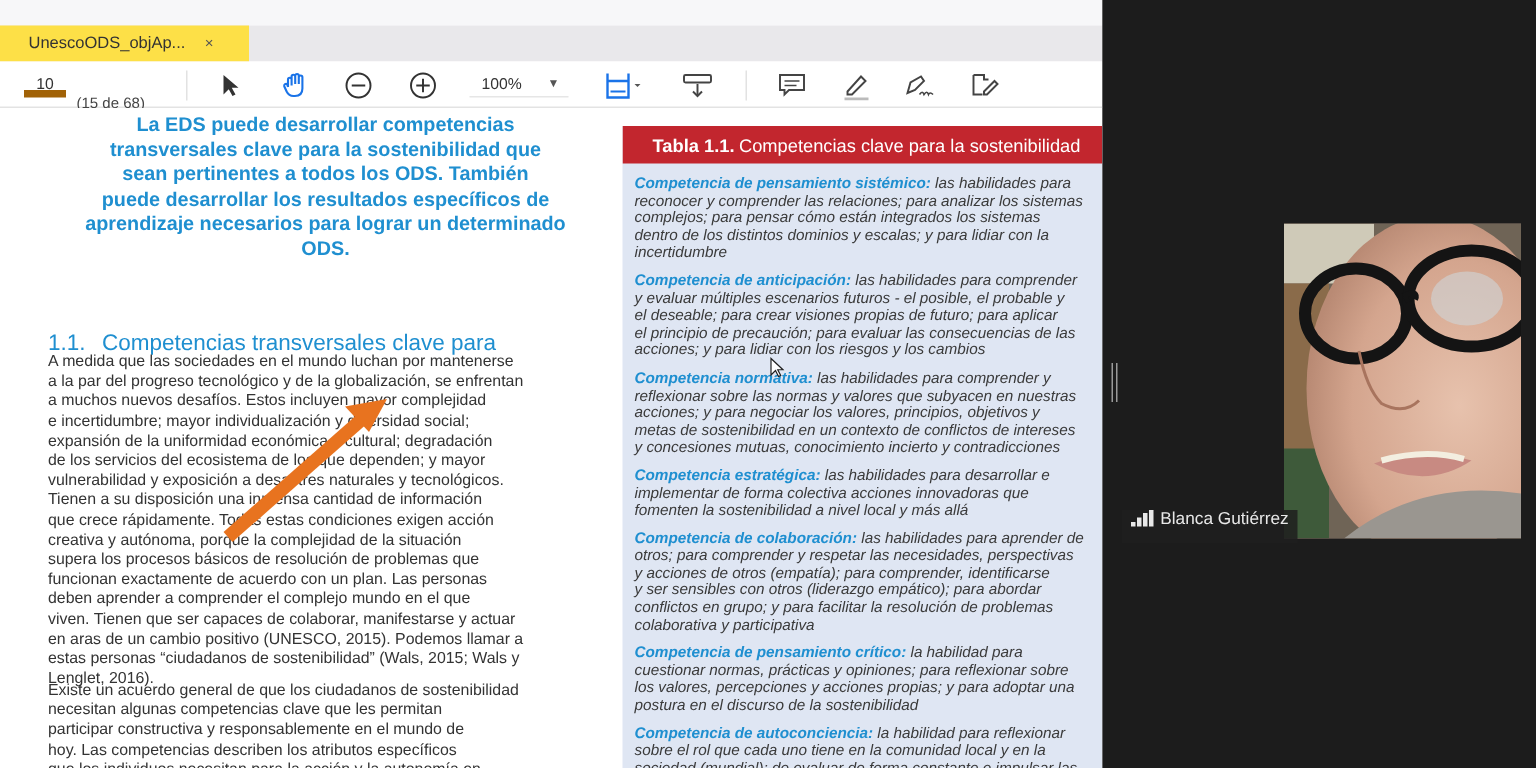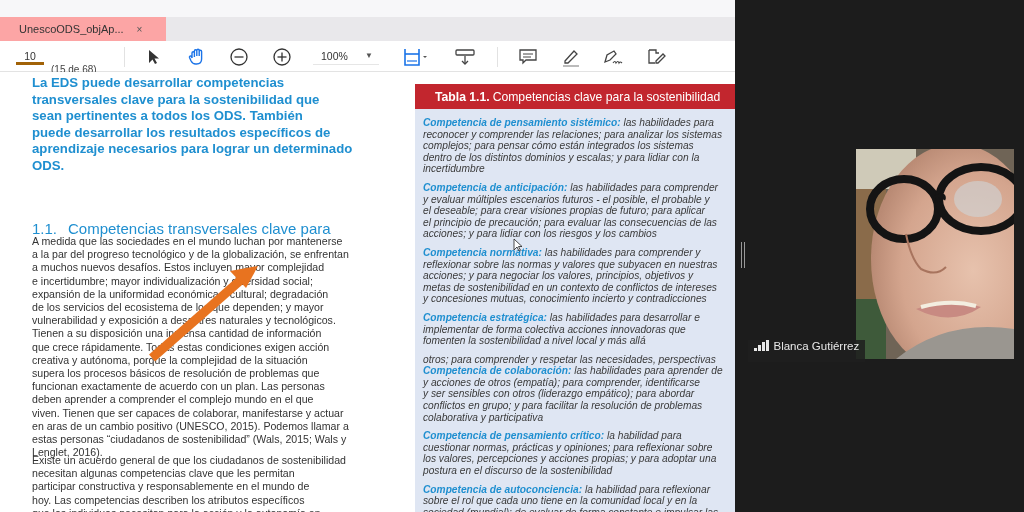--- a/index.html
+++ b/index.html
@@ -3,33 +3,33 @@
 <meta charset="utf-8">
 <style>
   * { box-sizing: border-box; margin: 0; padding: 0; }
   html, body { width: 1024px; height: 512px; overflow: hidden; background: #1c1c1c; font-family: "Liberation Sans", sans-serif; }
   .root { position: relative; width: 1024px; height: 512px; }
 
   
   .viewer { position: absolute; left: 0; top: 0; width: 735px; height: 512px; background: #ffffff; overflow: hidden; }
   .topstrip { position: absolute; left: 0; top: 0; width: 735px; height: 17px; background: #f7f7f9; }
   .tabbar { position: absolute; left: 0; top: 17px; width: 735px; height: 24px; background: #e9e8eb; }
-  .tab { position: absolute; left: 0; top: 0; width: 166px; height: 24px; background: #fca5a5; display: flex; align-items: center; padding-left: 19px; font-size: 11px; color: #333; }
+  .tab { position: absolute; left: 0; top: 0; width: 166px; height: 24px; background: #fde047; display: flex; align-items: center; padding-left: 19px; font-size: 11px; color: #333; }
   .tab .close { margin-left: 13px; font-size: 10px; color: #555; cursor: pointer; }
   .toolbar { position: absolute; left: 0; top: 41px; width: 735px; height: 31px; background: #ffffff; border-bottom: 1px solid #e3e3e3; }
-  .pagebox { position: absolute; left: 16px; top: 6px; width: 28px; height: 18px; font-size: 10.5px; color: #333; text-align: center; line-height: 18px; border-bottom: 3px solid #a16207; }
+  .pagebox { position: absolute; left: 16px; top: 6px; width: 28px; height: 18px; font-size: 10.5px; color: #333; text-align: center; line-height: 18px; border-bottom: 5px solid #a16207; }
   .pagecount { position: absolute; left: 51px; top: 20px; font-size: 10px; color: #444; line-height: 18px; }
   .sep { position: absolute; top: 6px; width: 1px; height: 20px; background: #e2e2e2; }
   .tbtn { position: absolute; top: 4px; width: 24px; height: 24px; display: flex; align-items: center; justify-content: center; cursor: pointer; }
   .zoomsel { position: absolute; left: 313px; top: 6px; width: 66px; height: 18px; font-size: 10.5px; color: #333; line-height: 18px; padding-left: 8px; border-bottom: 1px solid #e6e6e6; }
   .zoomsel .caret { position: absolute; right: 6px; top: 0; font-size: 8px; color: #555; }
 
   
   .content { position: absolute; left: 0; top: 72px; width: 735px; height: 440px; background: #ffffff; }
-  .leftcol { position: absolute; left: 32px; top: 3px; width: 370px; }
+  .leftcol { position: absolute; left: 32px; top: 3px; width: 370px; text-align: center; }
   .lead { color: #1f8fd0; font-weight: bold; font-size: 13.2px; line-height: 16.6px; }
   .h2 { position: absolute; left: 32px; top: 126px; color: #1f8fd0; font-size: 15px; line-height: 16px; margin-top: 23px; }
   .h2 .num { display: inline-block; width: 36px; }
   .h2 .l2 { padding-left: 36px; display: block; }
   .para { position: absolute; left: 32px; width: 370px; font-size: 10.6px; line-height: 13.2px; color: #333; }
   .p1 { top: 163px; }
   .p2 { top: 382px; }
 
   .arrow { position: absolute; left: 0; top: 0; width: 735px; height: 440px; pointer-events: none; }
 
@@ -212,22 +212,22 @@
           <span class="line">y concesiones mutuas, conocimiento incierto y contradicciones</span>
         </div>
 
         <div class="entry">
           <span class="line"><span class="term">Competencia estratégica:</span><span> las habilidades para desarrollar e</span></span>
           <span class="line">implementar de forma colectiva acciones innovadoras que</span>
           <span class="line">fomenten la sostenibilidad a nivel local y más allá</span>
         </div>
 
         <div class="entry">
+          <span class="line"><span class="term">Competencia de colaboración:</span><span> las habilidades para aprender de</span></span>
           <span class="line">otros; para comprender y respetar las necesidades, perspectivas</span>
-          <span class="line"><span class="term">Competencia de colaboración:</span><span> las habilidades para aprender de</span></span>
           <span class="line">y acciones de otros (empatía); para comprender, identificarse</span>
           <span class="line">y ser sensibles con otros (liderazgo empático); para abordar</span>
           <span class="line">conflictos en grupo; y para facilitar la resolución de problemas</span>
           <span class="line">colaborativa y participativa</span>
         </div>
 
         <div class="entry">
           <span class="line"><span class="term">Competencia de pensamiento crítico:</span><span> la habilidad para</span></span>
           <span class="line">cuestionar normas, prácticas y opiniones; para reflexionar sobre</span>
           <span class="line">los valores, percepciones y acciones propias; y para adoptar una</span>

